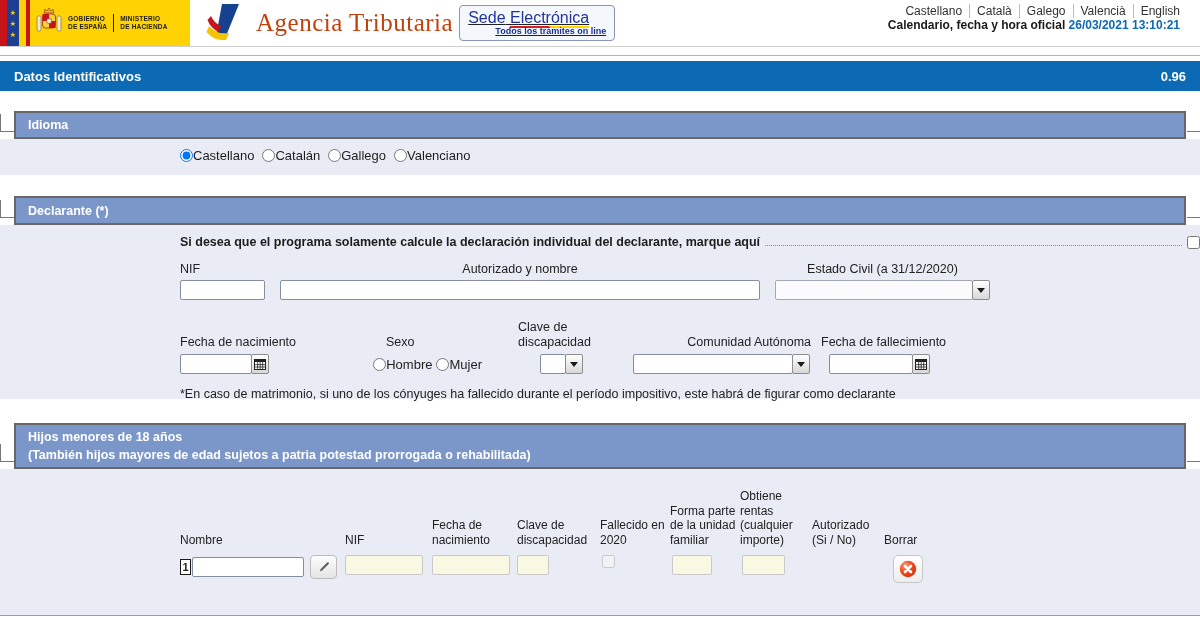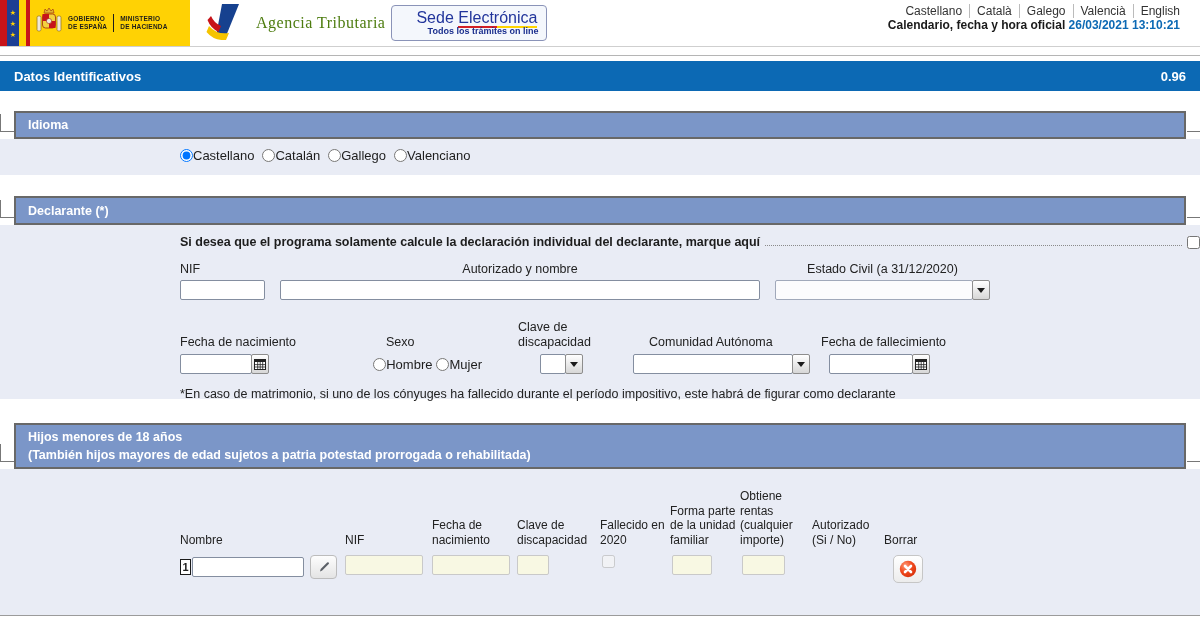--- a/index.html
+++ b/index.html
@@ -13,22 +13,22 @@
   .flag-strip .feu { width:12px; background:#1c3f94; display:flex; flex-direction:column; align-items:center; justify-content:center; gap:4px; }
   .flag-strip .feu span { color:#ffd204; font-size:7px; line-height:7px; }
   .flag-strip .fy { width:7px; background:#ffd204; }
   .flag-strip .fr2 { width:4px; background:#c7141a; }
   .gov-block { width:160px; background:#ffd204; display:flex; align-items:center; padding:0 6px; gap:6px; }
   .gov-coat { flex:0 0 auto; }
   .gov-texts { display:flex; align-items:center; gap:6px; }
   .gov-txt { font-size:6.5px; font-weight:bold; color:#1d1d1b; line-height:8px; letter-spacing:.2px; }
   .gov-div { width:1px; height:18px; background:#1d1d1b; }
   .aeat-logo { display:flex; align-items:center; margin-left:16px; gap:8px; }
-  .aeat-name { font-family:"Liberation Serif","DejaVu Serif",serif; font-size:16px; color:#4d7c0f; letter-spacing:.5px; }
-  .sede-badge { margin-left:6px; align-self:center; width:156px; height:36px; border:1px solid #8a93b8; border-radius:4px; background:#f4f7fc; padding:2px 8px 3px 24px; display:flex; flex-direction:column; justify-content:center; }
+  .aeat-name { font-family:"Liberation Serif","DejaVu Serif",serif; font-size:25px; color:#c2410c; letter-spacing:.5px; }
+  .sede-badge { margin-left:6px; align-self:center; width:156px; height:36px; border:1px solid #8a93b8; border-radius:4px; background:#f4f7fc; padding:2px 8px 3px 8px; display:flex; flex-direction:column; justify-content:center;text-decoration:underline; }
   .sede-line { font-size:16px; color:#22359b; line-height:17px; white-space:nowrap; }
   .sede-e { background:linear-gradient(to right,#d21f26 0 50%,#ffd500 50% 100%) left bottom / 100% 2px no-repeat; padding-bottom:2px; }
   .hdr-right { margin-left:auto; padding:4px 20px 0 0; text-align:right; }
   .lang-row { font-size:12px; color:#333; line-height:14px; }
   .lang-row a { color:#333; text-decoration:none; padding:0 7px; border-right:1px solid #bbb; }
   .lang-row a:last-child { border-right:none; padding-right:0; }
   .clock-row { font-size:12px; font-weight:bold; color:#1a1a1a; line-height:14px; }
   .clock-row .cv { color:#0c69b4; }
 
   
@@ -237,21 +237,21 @@
         <div class="fcol" style="margin-left:28px;width:95px;">
           <div class="flabel" style="width:85px;">Clave de discapacidad</div>
           <div class="ctl" style="margin-left:22px;">
             <input class="inp" type="text" readonly="" style="width: 26px;">
             <button class="btn-sq">
                 <span class="arr"></span>
               </button>
           </div>
         </div>
         <div class="fcol" style="margin-left:20px;width:178px;">
-          <div class="flabel" style="padding-left:16px;">Comunidad Autónoma</div>
+          <div class="flabel" style="padding-left:16px;text-align:right;">Comunidad Autónoma</div>
           <div class="ctl">
             <input class="inp" type="text" readonly="" style="width: 160px;">
             <button class="btn-sq">
                 <span class="arr"></span>
               </button>
           </div>
         </div>
         <div class="fcol" style="margin-left:10px;width:150px;">
           <div class="flabel">Fecha de fallecimiento</div>
           <div class="ctl" style="margin-left:8px;">

